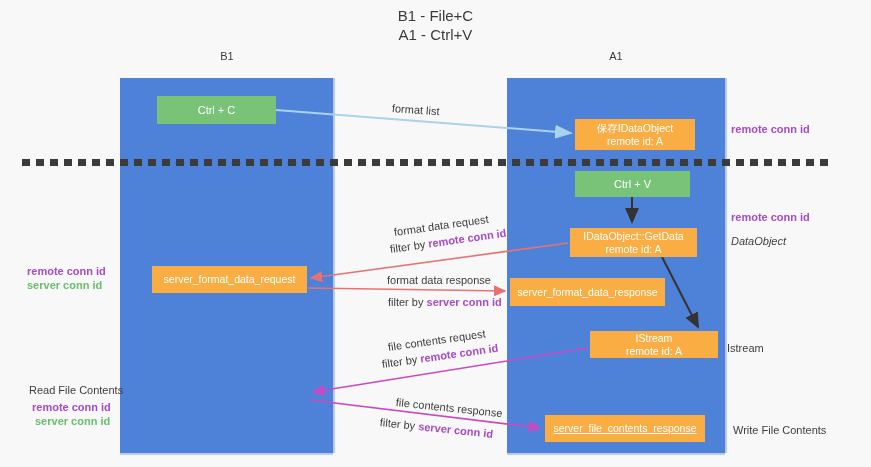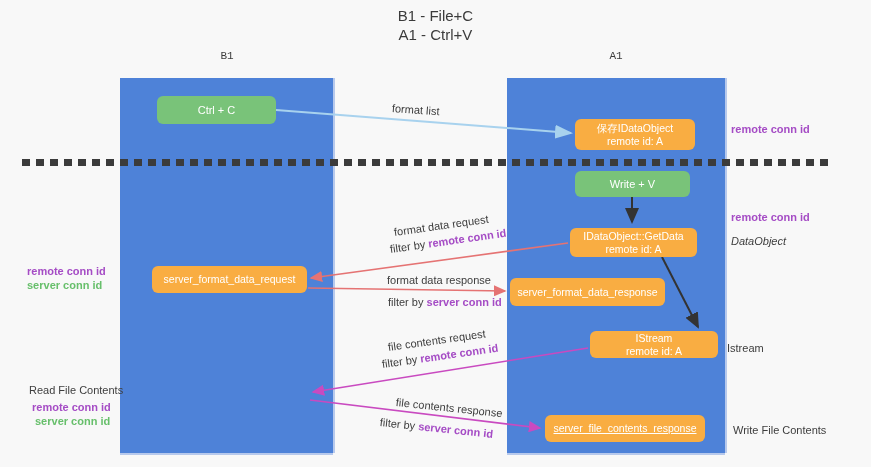--- a/index.html
+++ b/index.html
@@ -1,22 +1,22 @@
 <!DOCTYPE html>
 <html><head>
 <meta charset="utf-8">
 <style>
   html,body{margin:0;padding:0;background:#f8f8f8;font-family:"Liberation Sans",sans-serif;}
   #stage{position:relative;width:871px;height:467px;background:#f8f8f8;overflow:hidden;}
   .abs{position:absolute;}
   .title{width:871px;top:6px;left:0;text-align:center;font-size:15px;line-height:19px;color:#3b3b3b;}
-  .lane-header{text-align:center;font-size:11px;line-height:13px;color:#3b3b3b;font-family:Liberation Mono, monospace;}
+  .lane-header{text-align:center;font-size:11px;line-height:13px;color:#3b3b3b;}
   .lane{background:#4e82d8;box-shadow:0 2px 0 0 #b7c9ec,2px 0 0 0 #b7c9ec;}
   .node{display:flex;flex-direction:column;align-items:center;justify-content:center;
-        color:#ffffff;text-align:center;font-size:10.5px;line-height:13px;border-radius:6px;}
+        color:#ffffff;text-align:center;font-size:10.5px;line-height:13px;}
   .node.green{background:#79c379;font-size:11px;}
   .node.orange{background:#f9ad42;}
   .node .ln{white-space:nowrap;}
   .divider{height:7px;background:repeating-linear-gradient(90deg,#3b3b3b 0 8px,transparent 8px 14px);}
   .msg-label{font-size:11px;color:#3d3d3d;white-space:nowrap;transform-origin:left center;}
   .purple-key{color:#a54cc5;font-weight:700;}
   .ann{font-size:11px;white-space:nowrap;color:#3d3d3d;}
   .ann.purple{color:#a54cc5;font-weight:700;}
   .ann.green{color:#67bf6b;font-weight:700;}
   .rot-neg8{transform:rotate(-8deg);}
@@ -73,21 +73,21 @@
   <div class="abs node green" style="left:157px;top:96px;width:119px;height:28px;">
     <span class="ln">Ctrl + C</span>
   </div>
 
   <div class="abs node orange" style="left:575px;top:119px;width:120px;height:31px;">
     <span class="ln">保存IDataObject</span>
     <span class="ln">remote id: A</span>
   </div>
 
   <div class="abs node green" style="left:575px;top:171px;width:115px;height:26px;">
-    <span class="ln">Write + V</span>
+    <span class="ln">Ctrl + V</span>
   </div>
 
   <div class="abs node orange" style="left:570px;top:228px;width:127px;height:29px;">
     <span class="ln">IDataObject::GetData</span>
     <span class="ln">remote id: A</span>
   </div>
 
   <div class="abs node orange" style="left:152px;top:266px;width:155px;height:27px;">
     <span class="ln">server_format_data_request</span>
   </div>

